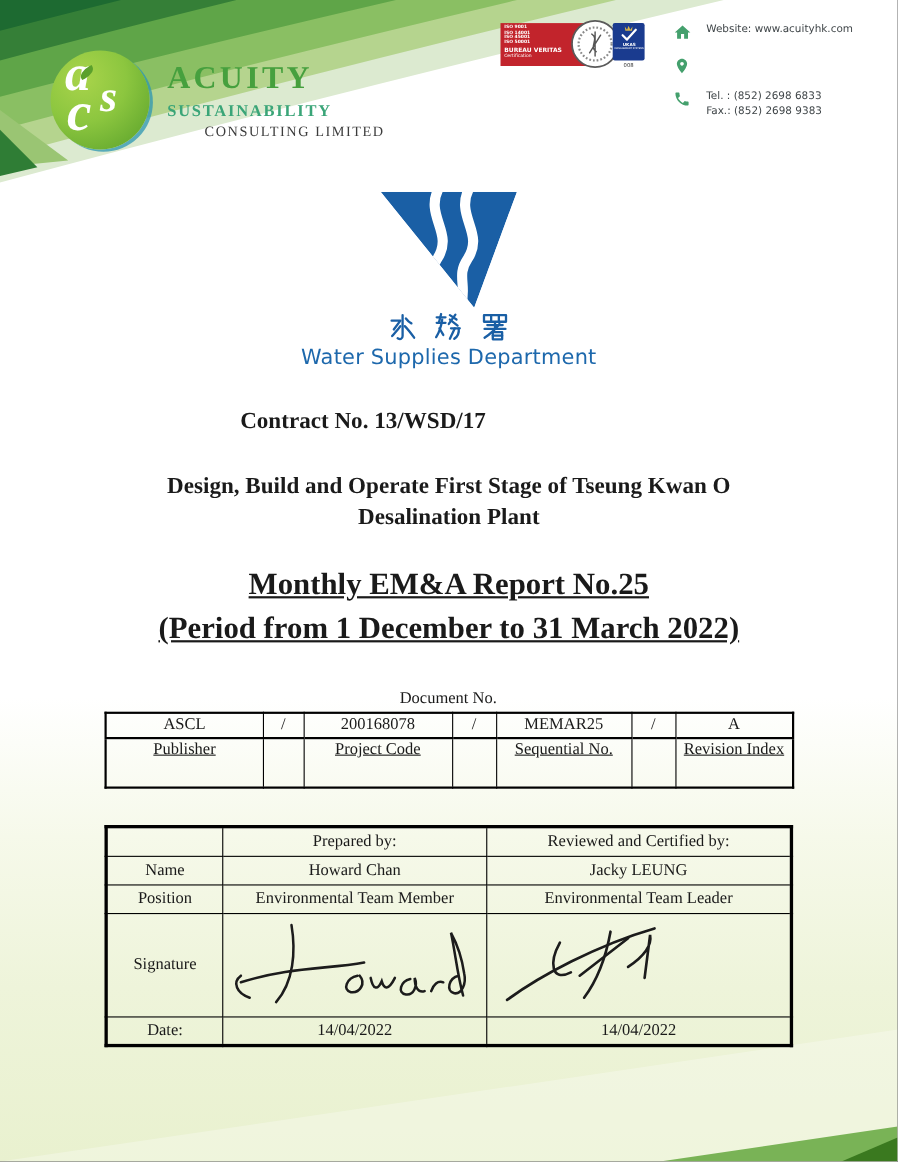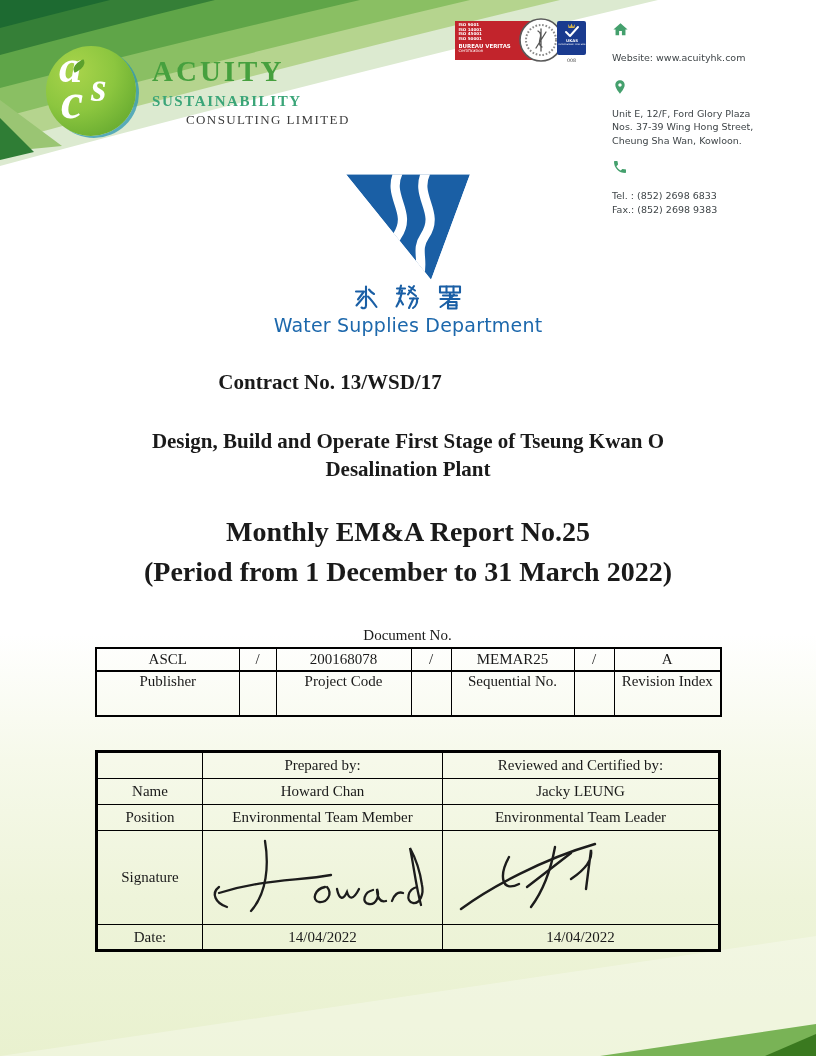--- a/index.html
+++ b/index.html
@@ -39,41 +39,41 @@
   .ukas{left:557px;top:21px;width:29px;height:34px;background:#1a3b8f;border-radius:2px;
     color:#fff;font-family:"DejaVu Sans",sans-serif;text-align:center;}
   .ukas-txt{transform:scale(.55);transform-origin:50% 0;width:52px;margin-left:-11.5px;}
   .ukas-l1{font-size:7px;font-weight:bold;display:block;line-height:7px;}
   .ukas-l2{font-size:4px;display:block;line-height:4.5px;}
   .ukas-num{position:absolute;left:0;right:0;top:35px;text-align:center;font-size:6px;
     transform:scale(.8);color:#444;font-family:"DejaVu Sans",sans-serif;}
   
   .contact{left:612px;top:20px;width:196px;font-family:"DejaVu Sans",sans-serif;
     font-size:9.5px;line-height:13.5px;color:#3f4548;}
-  .c-row{display:flex;margin-bottom:11px;flex-direction:column;}
+  .c-row{display:flex;margin-bottom:11px;}
   .c-ico{width:30px;flex:0 0 30px;padding-top:1px;}
   
   .wsd{left:0;top:174px;width:816px;text-align:center;}
   .wsd-tri{margin:0 auto;}
   .wsd-cn{margin:4px auto 0;}
   .wsd-en{font-family:"DejaVu Sans","Liberation Sans",sans-serif;font-size:19px;color:#1d68ac;
     margin-top:3px;letter-spacing:.2px;}
   .sr{position:absolute;width:1px;height:1px;overflow:hidden;opacity:0;}
   
   .t-contract{left:0;top:370px;width:660px;text-align:center;font-size:21px;font-weight:bold;}
   .t-project{left:0;top:427px;width:816px;text-align:center;font-size:21px;font-weight:bold;line-height:28px;}
-  .t-report{left:0;top:512px;width:816px;text-align:center;font-size:28px;font-weight:bold;line-height:40px;}
+  .t-report{left:0;top:512px;width:816px;text-align:center;font-size:28px;font-weight:bold;line-height:40px;text-decoration:underline;}
   
   .doc-wrap{left:95px;top:627px;width:625px;}
   .doc-caption{text-align:center;font-size:15px;margin-bottom:3px;}
   table{border-collapse:collapse;width:625px;table-layout:fixed;border-radius:18px;}
   td{border:1.2px solid #000;font-size:15px;text-align:center;padding:0 4px;overflow:hidden;}
   .doc-table{border:2.5px solid #000;}
   .doc-table tr.vals td{height:21px;border-bottom:2px solid #000;}
-  .doc-table tr.labels td{height:42px;vertical-align:top;padding-top:1px;}
+  .doc-table tr.labels td{height:42px;vertical-align:top;padding-top:1px;text-decoration:underline;}
   
   .appr-wrap{left:95px;top:750px;width:675px;}
   .appr-table{border:3px solid #000;}
   .appr-table td{height:25px;}
   .appr-table tr.sig-row td{height:93px;}
   .appr-table tr.date-row td{height:24px;}
   .sig-cell{padding:0;}
 </style>
 </head>
 <body>
@@ -146,25 +146,20 @@
             <path d="M10 20v-6h4v6h5v-8h3L12 3 2 12h3v8z"></path>
           </svg>
       </span>
       <span>Website: www.acuityhk.com</span>
     </div>
     <div class="c-row">
       <span class="c-ico">
         <svg width="16" height="20" viewBox="0 0 24 24" fill="#44a06d">
             <path d="M12 2C8.13 2 5 5.13 5 9c0 5.25 7 13 7 13s7-7.75 7-13c0-3.87-3.13-7-7-7zm0 9.5c-1.38 0-2.5-1.12-2.5-2.5s1.12-2.5 2.5-2.5 2.5 1.12 2.5 2.5-1.12 2.5-2.5 2.5z"></path>
           </svg>
-      </span>
-      <span>
-        <span>Unit E, 12/F, Ford Glory Plaza</span><br>
-        <span>Nos. 37-39 Wing Hong Street,</span><br>
-        <span>Cheung Sha Wan, Kowloon.</span>
       </span>
     </div>
     <div class="c-row">
       <span class="c-ico">
         <svg width="16" height="16" viewBox="0 0 24 24" fill="#44a06d">
             <path d="M6.62 10.79c1.44 2.83 3.76 5.14 6.59 6.59l2.2-2.2c.27-.27.67-.36 1.02-.24 1.12.37 2.33.57 3.57.57.55 0 1 .45 1 1V20c0 .55-.45 1-1 1-9.39 0-17-7.61-17-17 0-.55.45-1 1-1h3.5c.55 0 1 .45 1 1 0 1.25.2 2.45.57 3.57.11.35.03.74-.25 1.02l-2.2 2.2z"></path>
           </svg>
       </span>
       <span>
         <span>Tel. : (852) 2698 6833</span><br>

